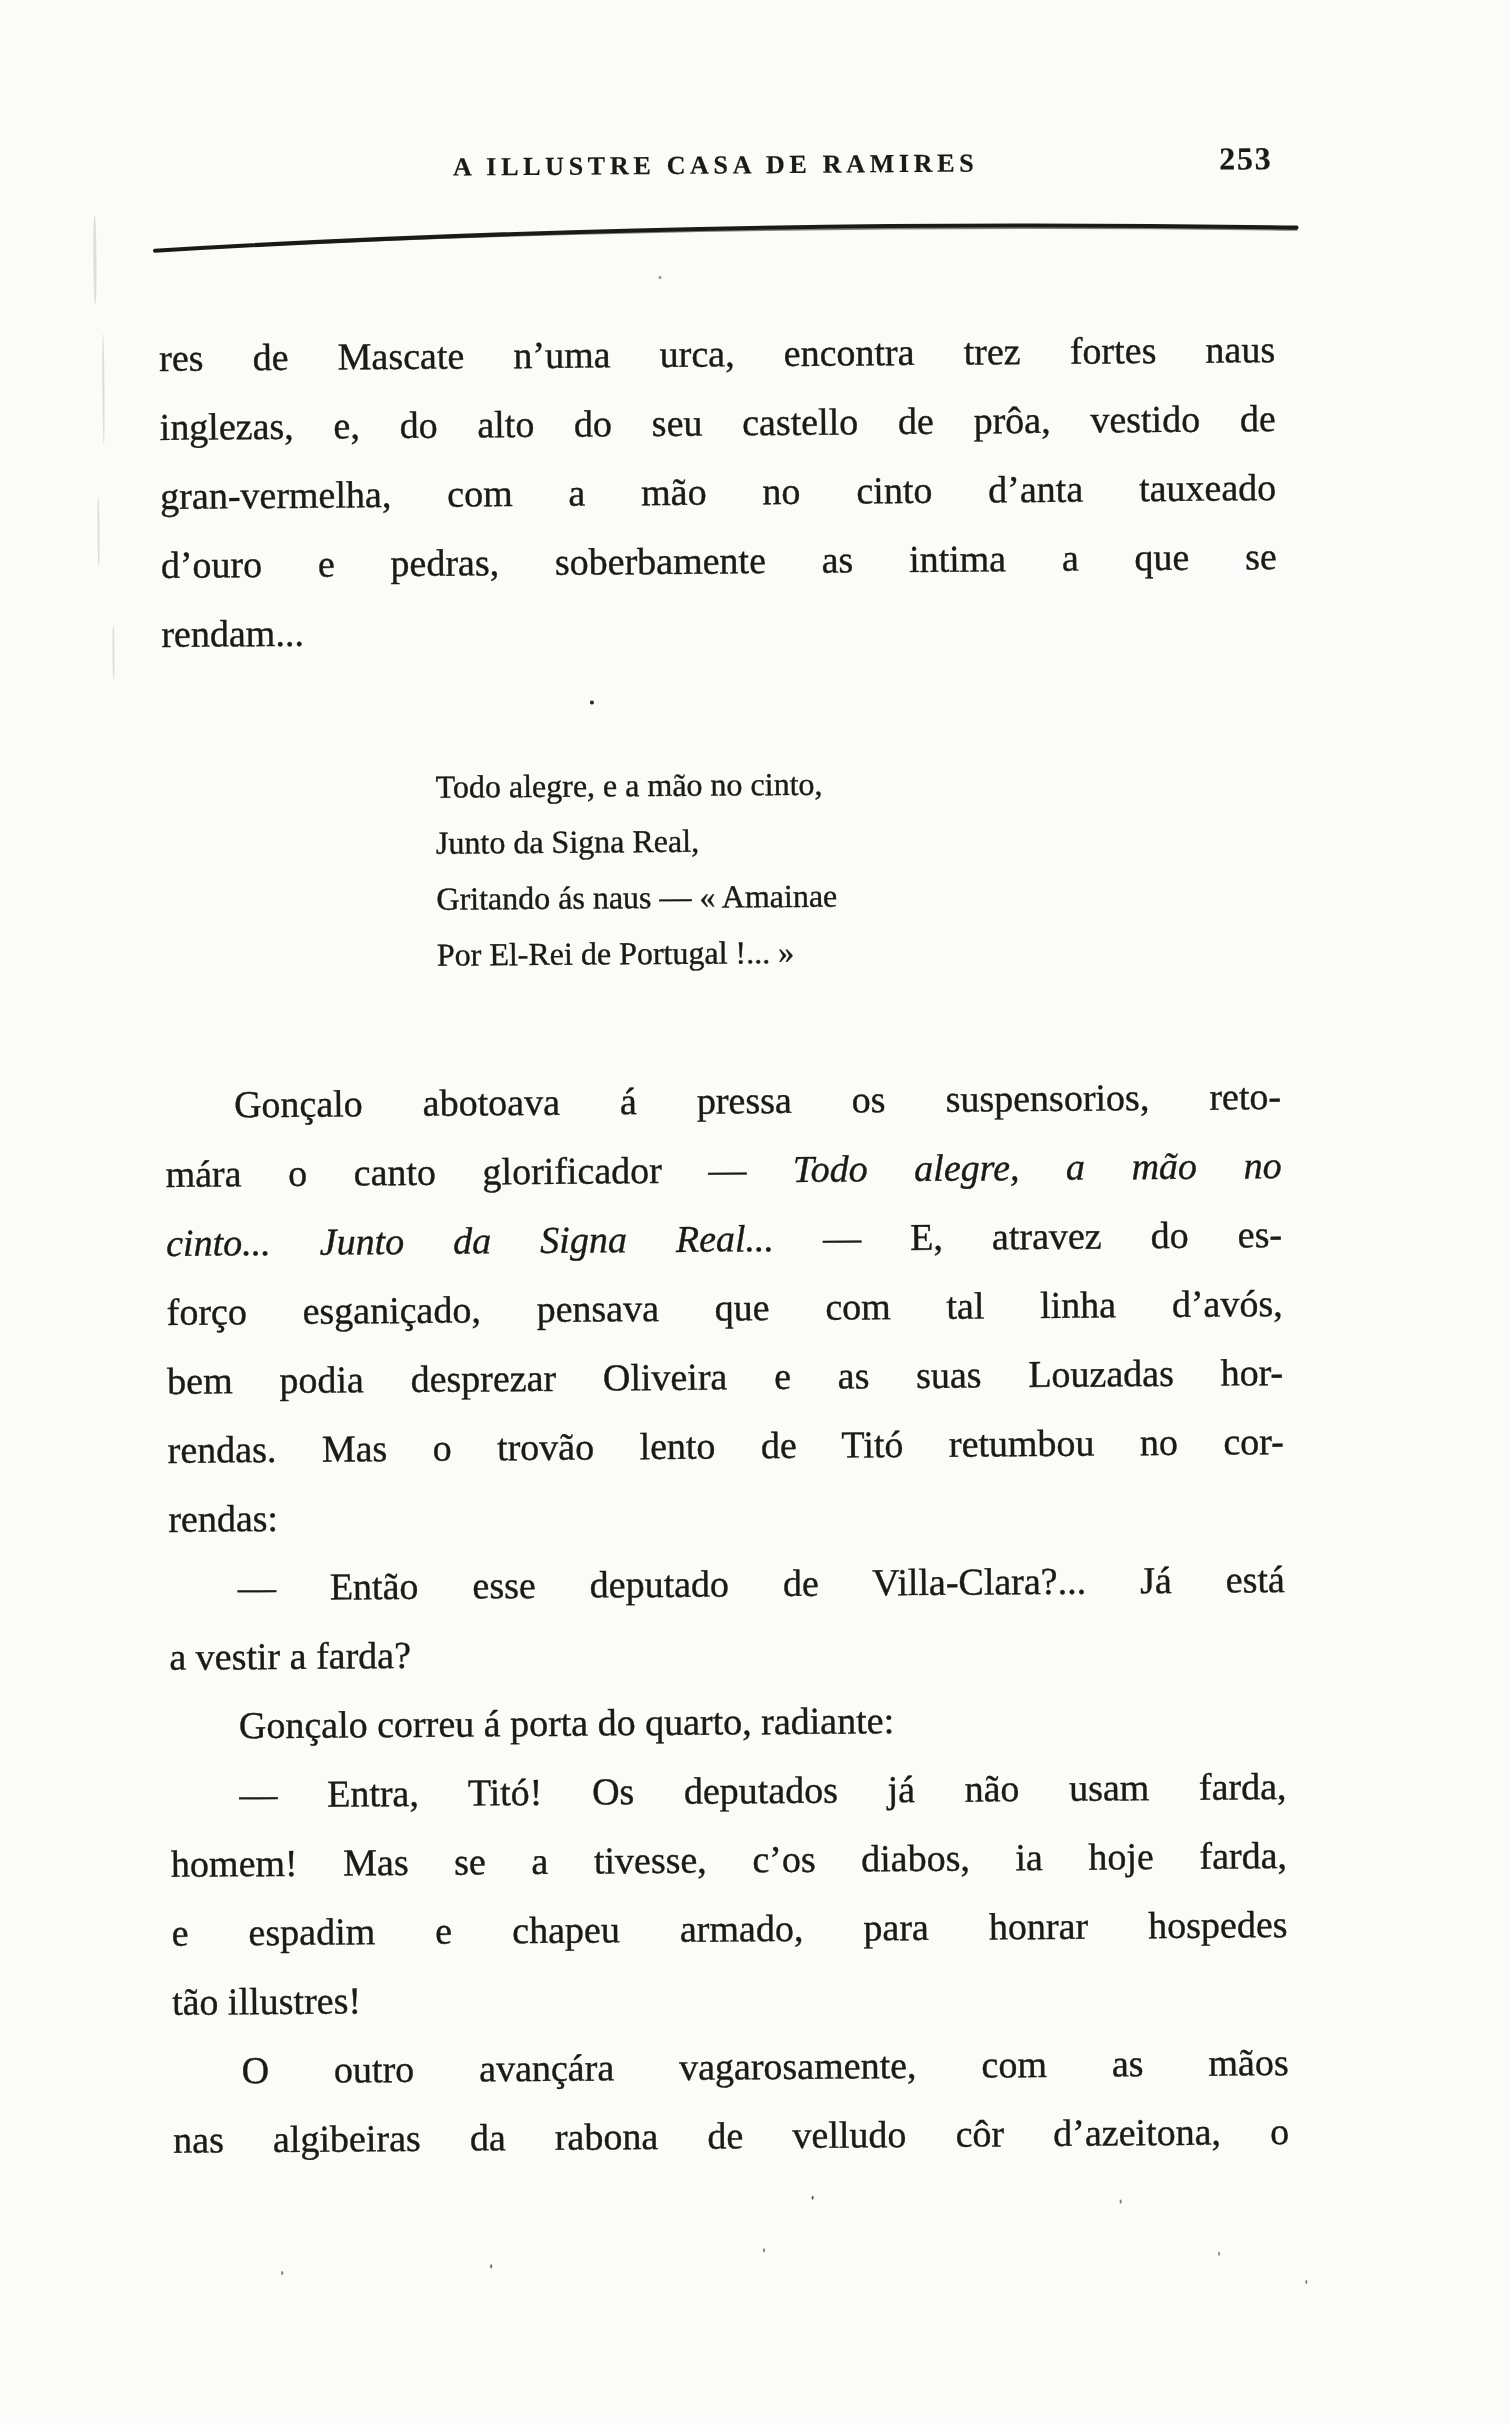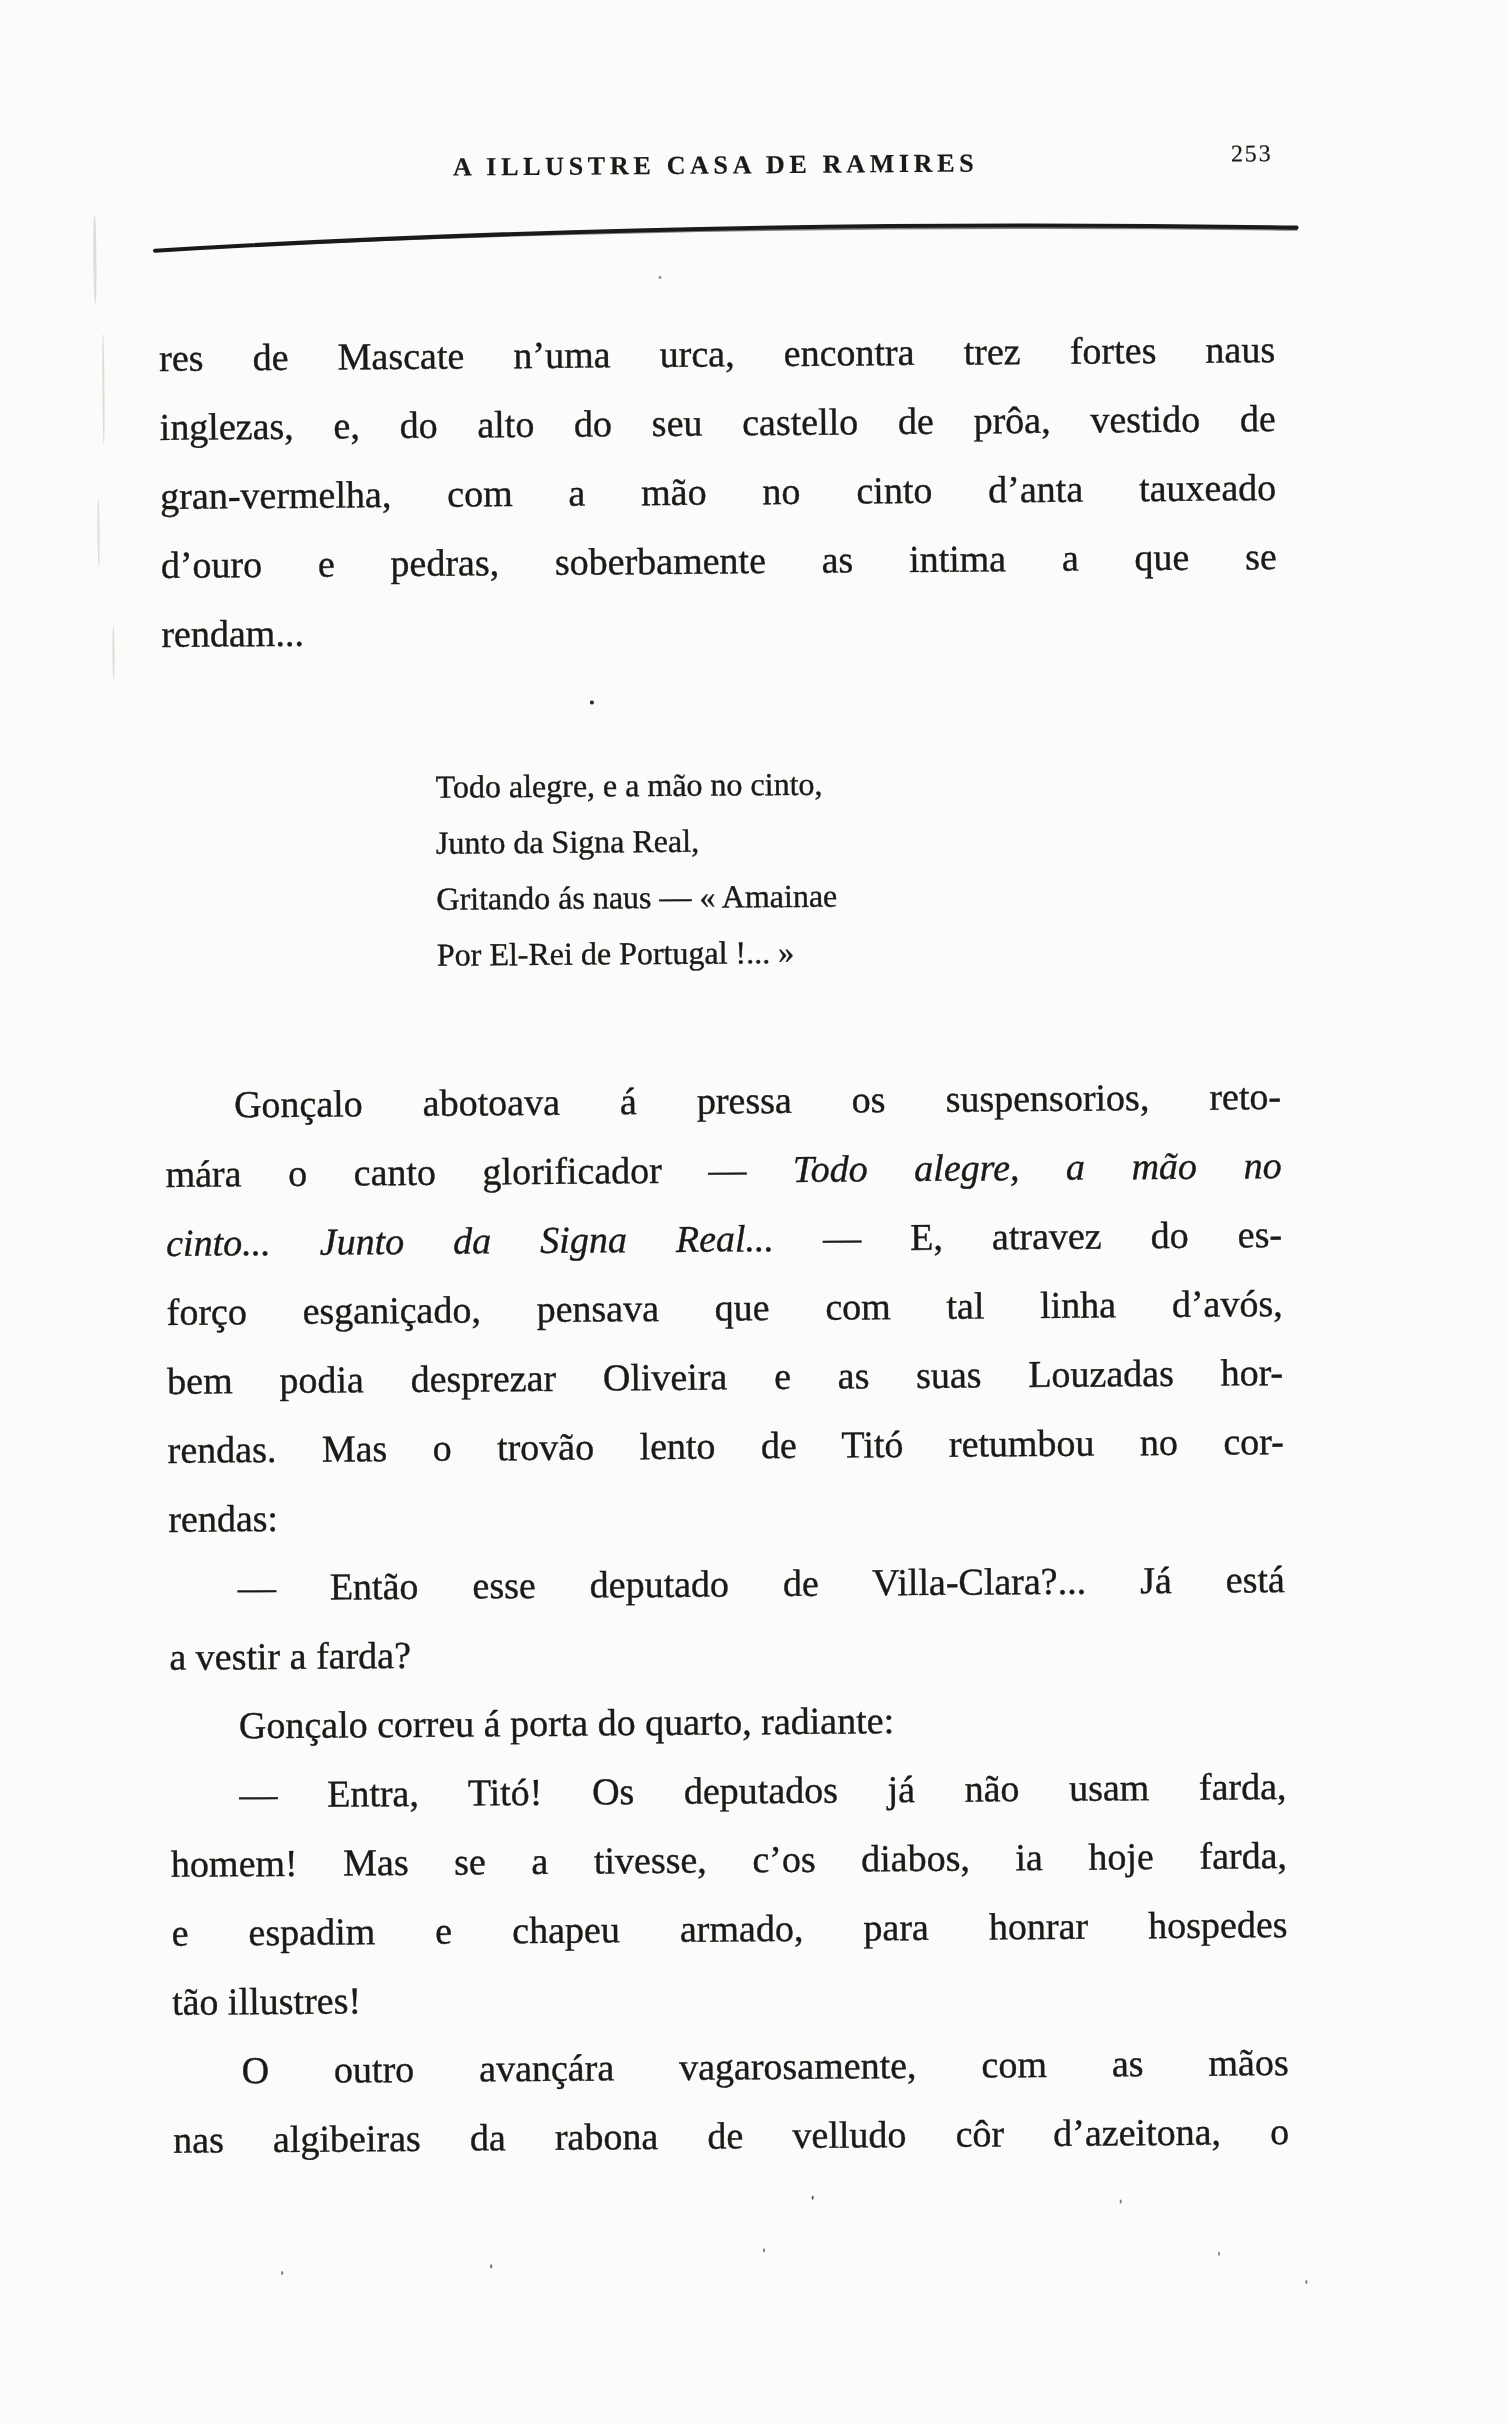--- a/index.html
+++ b/index.html
@@ -42,22 +42,22 @@
     font-size: 26px;
     font-weight: bold;
     letter-spacing: 4.7px;
     white-space: nowrap;
     -webkit-text-stroke: 0.2px var(--ink);
   }
   .rh-number {
     position: absolute;
     right: 1.2px;
     top: -5.9px;
-    font-size: 24px;
-    font-weight: normal;
+    font-size: 32px;
+    font-weight: bold;
     letter-spacing: 1.8px;
     -webkit-text-stroke: 0.2px var(--ink);
   }
   
   .rule {
     position: absolute;
     top: 216px;
     left: 156px;
     width: 1151px;
     height: 38px;

